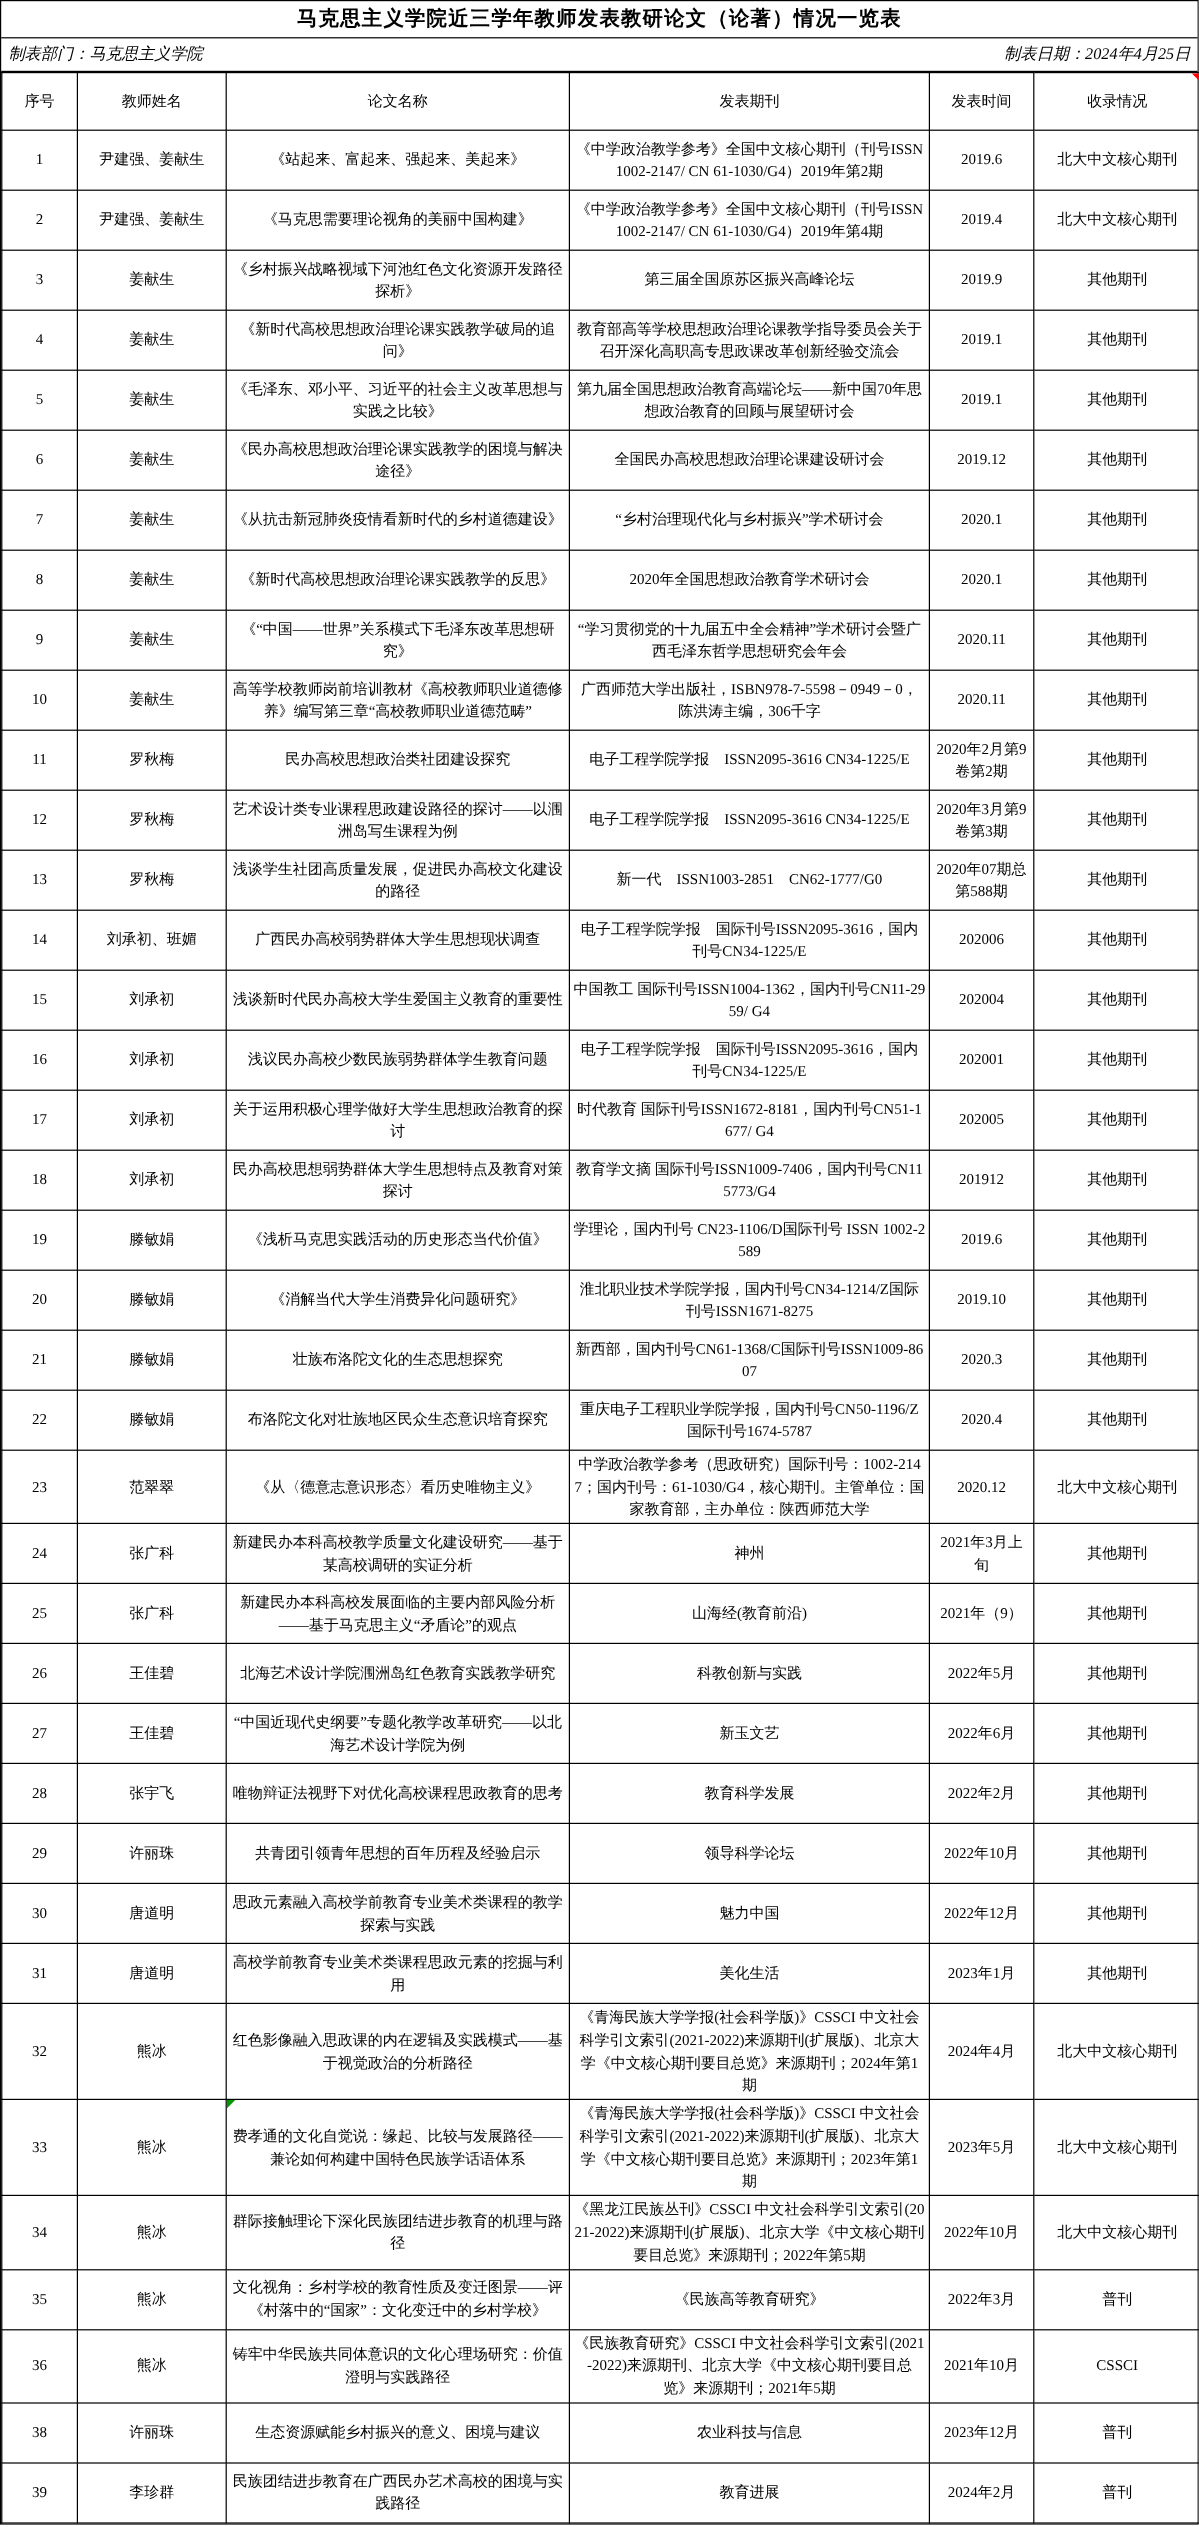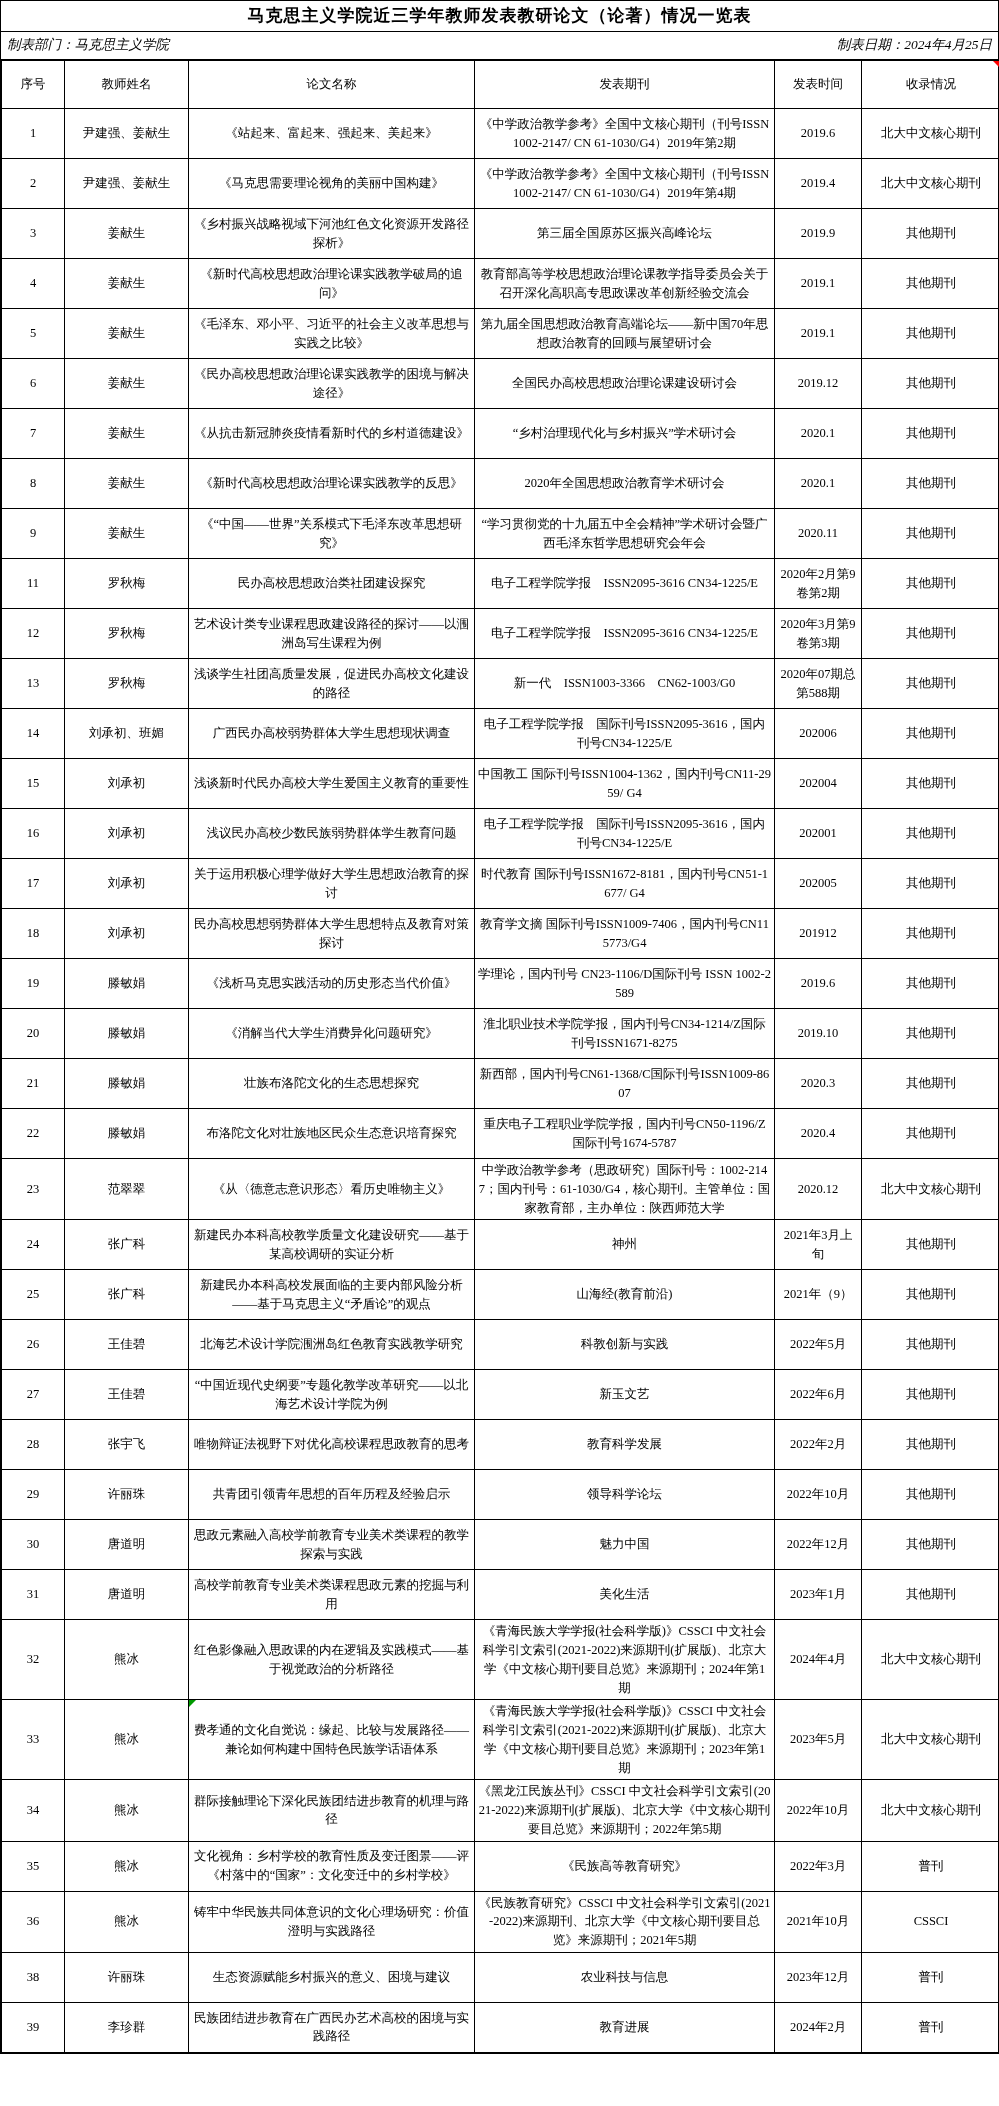--- a/index.html
+++ b/index.html
@@ -172,40 +172,48 @@
   </tr>
         <tr>
     <td>9</td>
     <td>姜献生</td>
     <td>《“中国——世界”关系模式下毛泽东改革思想研究》</td>
     <td>“学习贯彻党的十九届五中全会精神”学术研讨会暨广西毛泽东哲学思想研究会年会</td>
     <td>2020.11</td>
     <td>其他期刊</td>
   </tr>
         <tr>
+    <td>10</td>
+    <td>姜献生</td>
+    <td>高等学校教师岗前培训教材《高校教师职业道德修养》编写第三章“高校教师职业道德范畴”</td>
+    <td>广西师范大学出版社，ISBN978-7-5598－0949－0，陈洪涛主编，306千字</td>
+    <td>2020.11</td>
+    <td>其他期刊</td>
+  </tr>
+        <tr>
     <td>11</td>
     <td>罗秋梅</td>
     <td>民办高校思想政治类社团建设探究</td>
     <td>电子工程学院学报　ISSN2095-3616 CN34-1225/E</td>
     <td>2020年2月第9卷第2期</td>
     <td>其他期刊</td>
   </tr>
         <tr>
     <td>12</td>
     <td>罗秋梅</td>
     <td>艺术设计类专业课程思政建设路径的探讨——以涠洲岛写生课程为例</td>
     <td>电子工程学院学报　ISSN2095-3616 CN34-1225/E</td>
     <td>2020年3月第9卷第3期</td>
     <td>其他期刊</td>
   </tr>
         <tr>
     <td>13</td>
     <td>罗秋梅</td>
     <td>浅谈学生社团高质量发展，促进民办高校文化建设的路径</td>
-    <td>新一代　ISSN1003-3366　CN62-1003/G0</td>
+    <td>新一代　ISSN1003-2851　CN62-1777/G0</td>
     <td>2020年07期总第588期</td>
     <td>其他期刊</td>
   </tr>
         <tr>
     <td>14</td>
     <td>刘承初、班媚</td>
     <td>广西民办高校弱势群体大学生思想现状调查</td>
     <td>电子工程学院学报　国际刊号ISSN2095-3616，国内刊号CN34-1225/E</td>
     <td>202006</td>
     <td>其他期刊</td>

